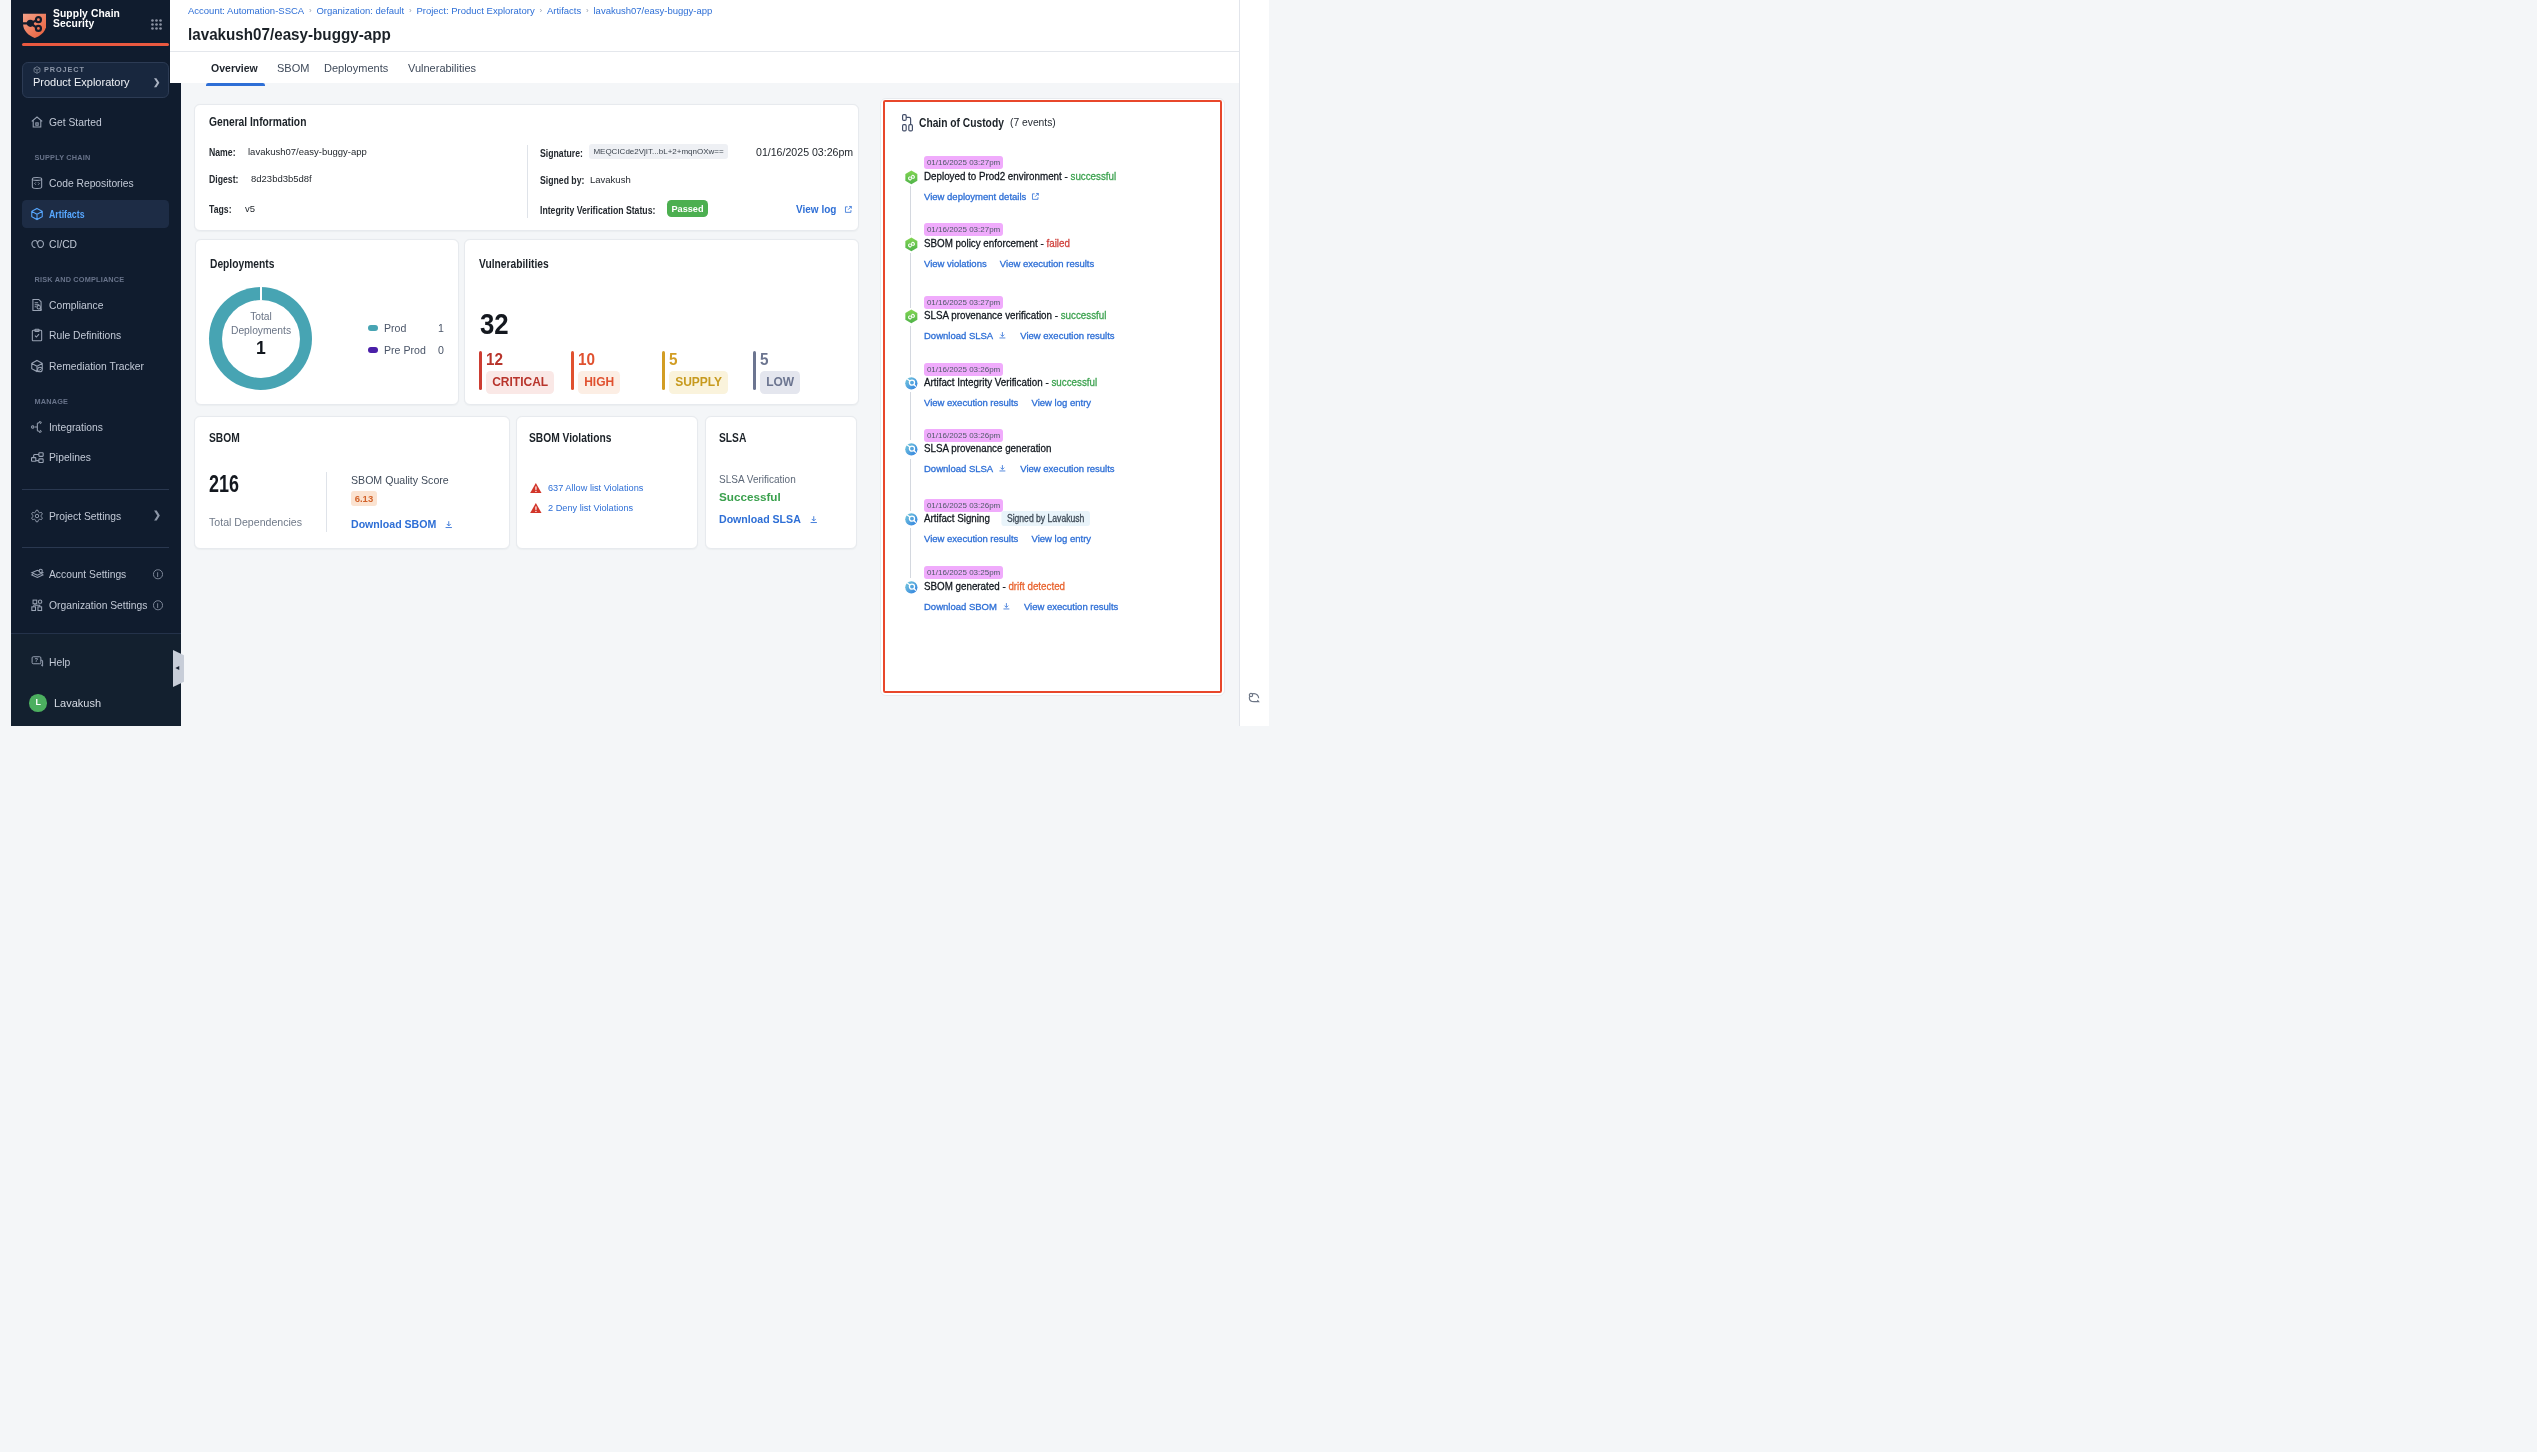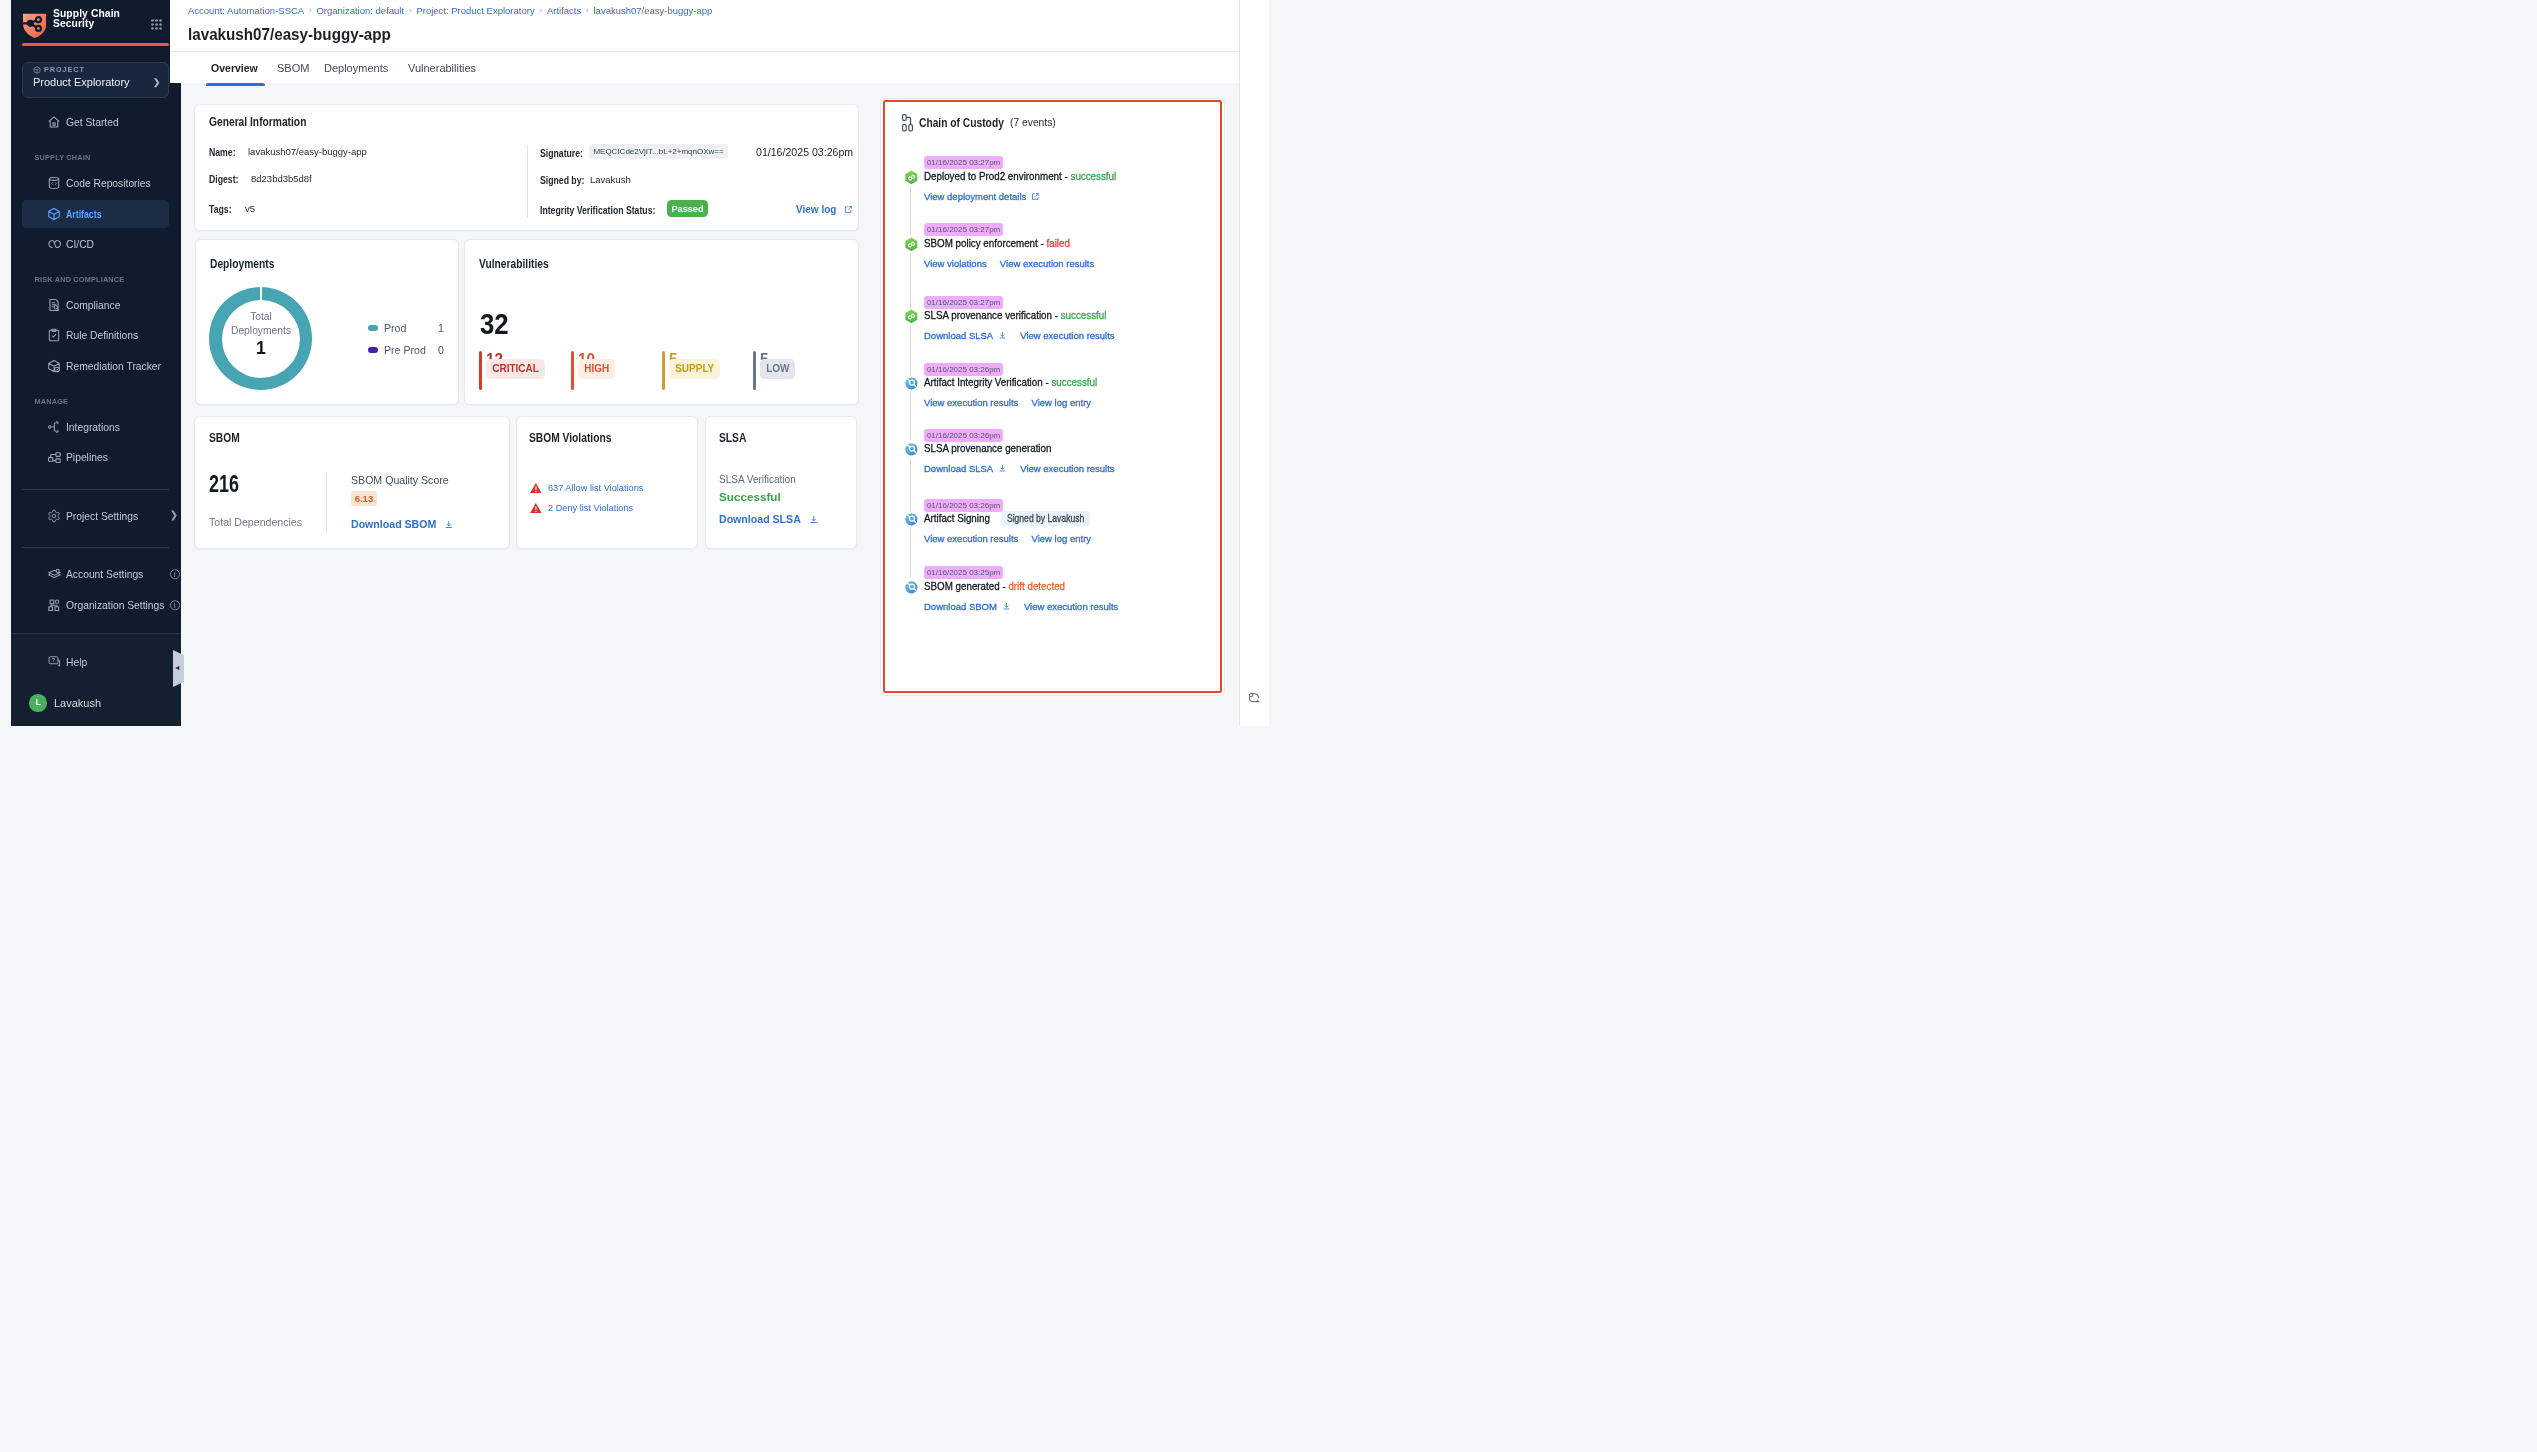--- a/index.html
+++ b/index.html
@@ -11,21 +11,21 @@
 
 .sidebar { position:absolute; left:11px; top:0; width:170px; height:726px; background:#101c2e; }
 .sb-bottom { position:absolute; left:0; top:633px; width:170px; height:93px; background:#13202f; border-top:0.7px solid #24324a; }
 .logo-text { position:absolute; left:42px; top:8.8px; color:#fff; font-size:10.3px; font-weight:bold; line-height:10.3px; letter-spacing:0.1px; }
 .dots9 { position:absolute; left:140px; top:19px; width:11px; height:11px; }
 .orange-bar { position:absolute; left:11px; top:43px; width:147px; height:2.6px; background:#ea5940; border-radius:1.5px; }
 .proj-box { position:absolute; left:11px; top:62px; width:147px; height:36px; background:#18273e; border:0.7px solid #2c3b54; border-radius:5.9px; }
 .proj-label { position:absolute; left:33px; top:65px; font-size:7.3px; font-weight:bold; letter-spacing:0.9px; color:#8d97a8; }
 .proj-name { position:absolute; left:22px; top:76px; font-size:11px; color:#eef1f5; }
 .proj-chev { position:absolute; left:142px; top:77px; color:#aab3c2; font-size:8.8px; font-weight:bold; }
-.nav-item { position:absolute; left:0; width:178px; height:22px;margin-left:17px; }
+.nav-item { position:absolute; left:0; width:178px; height:22px; }
 .nav-item svg { position:absolute; left:19px; top:50%; transform:translateY(-50%); }
 .nav-item .t { position:absolute; left:38px; top:50%; transform:translateY(-50%); font-size:10.3px; color:#c2c9d6; white-space:nowrap; }
 .nav-sect { position:absolute; left:23.5px; font-size:7.3px; font-weight:bold; letter-spacing:0.2px; color:#68738a; }
 .sel-box { position:absolute; left:11px; top:200px; width:147px; height:28px; background:#1d2c45; border-radius:4.4px; }
 .sb-divider { position:absolute; left:11px; width:147px; height:0.7px; background:#2a3850; }
 .info-circ { position:absolute; left:142px; top:50%; transform:translateY(-50%); width:9.5px; height:9.5px; border:1px solid #7d8798; border-radius:50%; color:#7d8798; font-size:6.6px; text-align:center; line-height:9.5px; font-weight:bold; }
 .avatar { position:absolute; left:18.4px; top:694px; width:17.6px; height:17.6px; border-radius:50%; background:#4caf5f; color:#fff; font-size:8.8px; font-weight:bold; text-align:center; line-height:17.6px; }
 .collapse-tab { position:absolute; left:162px; top:650px; width:11px; height:37px; background:#c7cdd8; clip-path:polygon(0 0, 100% 14%, 100% 86%, 0 100%); }
 .collapse-tab:after { content:"◂"; position:absolute; left:2.2px; top:12.5px; font-size:8px; color:#1a2433; }
 
@@ -55,21 +55,21 @@
 .gi-vline { position:absolute; left:527px; top:145px; width:0.7px; height:73px; background:#dfe3e9; }
 
 
 .donut { position:absolute; border-radius:50%; }
 .donut-hole { position:absolute; background:#fff; border-radius:50%; text-align:center; }
 
 
 .sev { position:absolute; }
 .sev .bar { position:absolute; left:0; top:0; width:2.6px; height:39px; border-radius:1.5px; }
 .sev .num { position:absolute; left:7.3px; top:-0.7px; font-size:17px; font-weight:bold; transform:scaleX(0.9); transform-origin:0 0; }
-.sev .pill { position:absolute; left:7.3px; top:8px; font-size:10px; font-weight:bold; padding:4.4px 5.9px; border-radius:4.4px; white-space:nowrap; }
+.sev .pill { position:absolute; left:7.3px; top:20px; font-size:12px; font-weight:bold; padding:4.4px 5.9px; border-radius:4.4px; white-space:nowrap; }
 
 
 .chain-panel { position:absolute; left:880px; top:98px; width:345px; height:598px; background:#fff; border-radius:5.9px; border:0.7px solid #e7eaee; }
 .chain-red { position:absolute; left:883px; top:100px; width:339px; height:593px; border:2.6px solid #e8472b; border-radius:2.2px; }
 .coc-title { position:absolute; left:919px; top:116px; font-size:12.5px; font-weight:bold; color:#1b2127; transform:scaleX(0.82); transform-origin:0 50%; white-space:nowrap; }
 .coc-events { position:absolute; left:1010px; top:117px; font-size:10.3px; color:#262c34; }
 .evt-date { position:absolute; left:924px; background:#f0abfc; border-radius:2.9px; font-size:8px; color:#4e5a68; padding:1.8px 2.9px; white-space:nowrap; }
 .evt-title { position:absolute; left:924px; font-size:11.4px; color:#10161d; white-space:nowrap; transform:scaleX(0.86); transform-origin:0 50%; -webkit-text-stroke:0.3px; }
 .evt-links { position:absolute; left:924px; font-size:9.5px; color:#2e6fd6; white-space:nowrap; -webkit-text-stroke:0.3px; }
 .evt-links .gap { display:inline-block; width:13.2px; }

